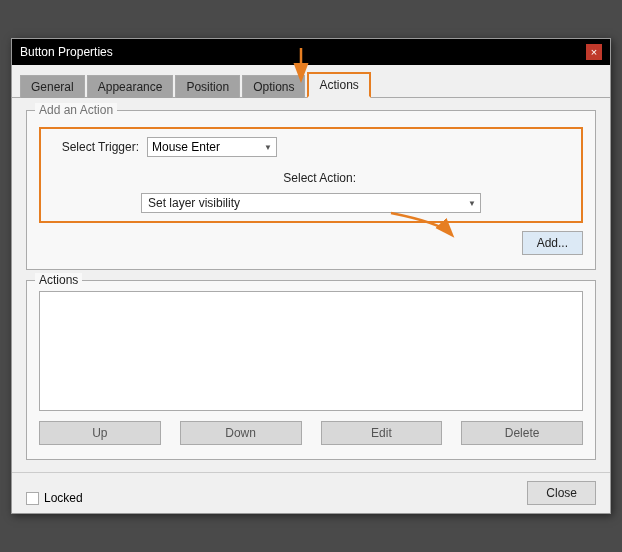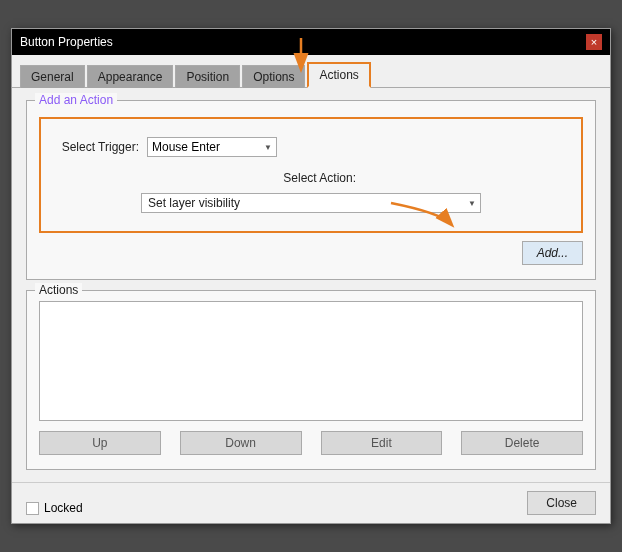--- a/index.html
+++ b/index.html
@@ -85,21 +85,21 @@
       position: relative;
       background: #f8f8f8;
     }
     .group-box-title {
       position: absolute;
       top: -8px;
       left: 8px;
       background: #f8f8f8;
       padding: 0 4px;
       font-size: 12px;
-      color: #8b5cf6;
+      color: #737373;
     }
     .form-row {
       display: flex;
       align-items: center;
       margin-bottom: 8px;
       gap: 8px;
     }
     .form-row:last-child {
       margin-bottom: 0;
       flex-direction: column;
@@ -161,21 +161,20 @@
       color: #222;
     }
     .add-btn {
       padding: 4px 14px;
       border: 1px solid #aaa;
       background: #dce9f5;
       cursor: pointer;
       font-size: 12px;
       color: #222;
       white-space: nowrap;
-      font-style: italic;
     }
     .actions-group {
       border: 1px solid #aaa;
       padding: 10px 12px 14px 12px;
       position: relative;
       background: #f8f8f8;
       flex: 1;
     }
     .actions-group-title {
       position: absolute;
@@ -240,21 +239,21 @@
       position: absolute;
       top: 0; left: 0;
       width: 100%; height: 100%;
       pointer-events: none;
     }
     .dialog-wrapper {
       position: relative;
     }
     .orange-box-wrapper {
       border: 2px solid #e67e22;
-      padding: 18px 8px;
+      padding: 8px 8px;
       display: flex;
       flex-direction: column;
       gap: 6px;
       background: transparent;
     }
   </style>
 </head>
 <body>
 
 <div class="dialog-wrapper">

